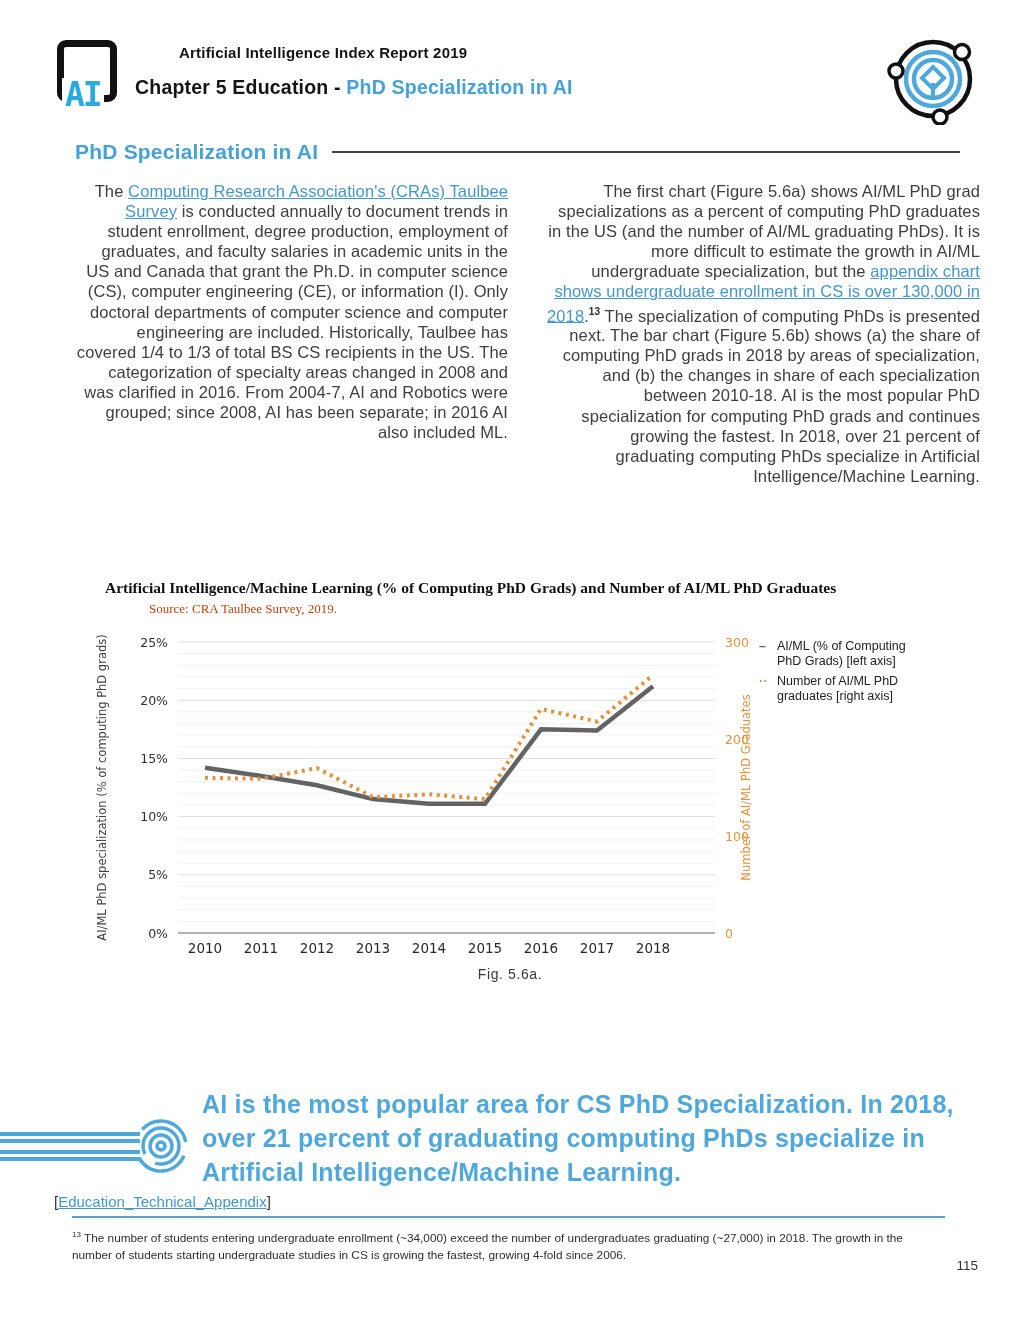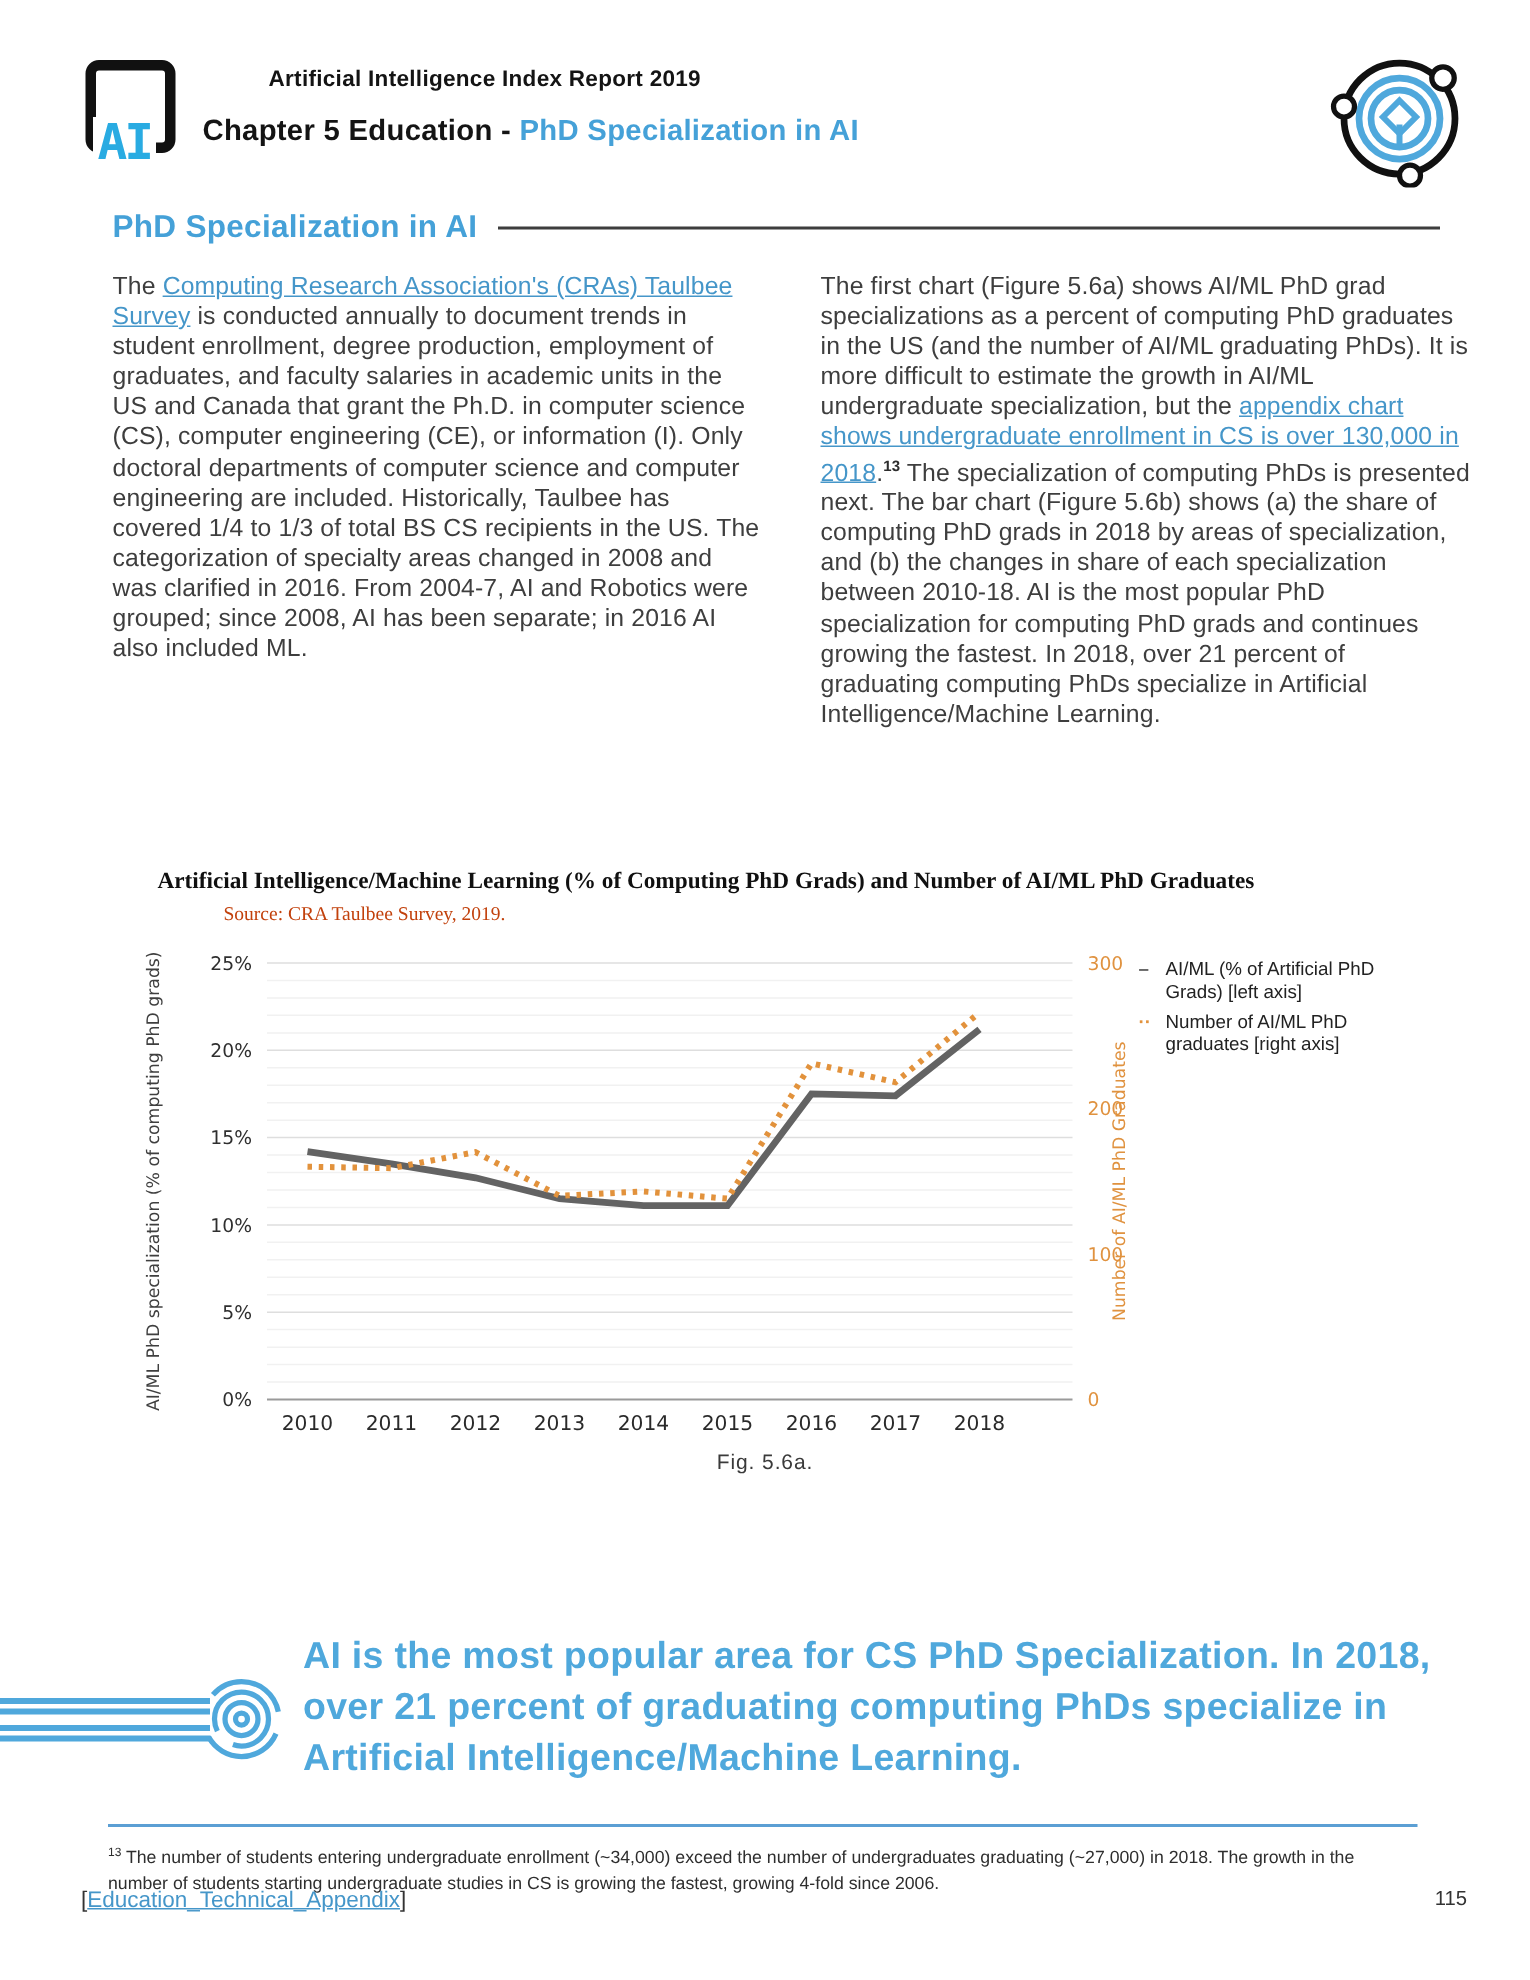--- a/index.html
+++ b/index.html
@@ -17,21 +17,21 @@
   .hdr-sub .hl{color:#45A1D8;}
   .atom-icon{position:absolute;left:882px;top:33px;}
 
   
   .sect{position:absolute;left:75px;top:140px;width:885px;display:flex;align-items:center;gap:14px;}
   .sect h1{margin:0;font-size:21px;font-weight:bold;color:#45A1D8;letter-spacing:.2px;white-space:nowrap;}
   .sect .rule{flex:1;height:2px;background:#3d3d3d;}
 
   
   .col{position:absolute;top:181px;width:433px;margin:0;font-size:16.5px;line-height:20.1px;
-       color:#3e3e3e;letter-spacing:.1px;}
+       color:#3e3e3e;letter-spacing:.1px;text-align:right;}
   .col-left{left:75px;}
   .col-right{left:527px;margin-left:20px;}
   .link{color:#4596C9;text-decoration:underline;cursor:pointer;}
   sup.fn{font-size:10px;font-weight:bold;color:#2d2d2d;}
 
   
   .chart-title{position:absolute;left:105px;top:579px;font-family:"Liberation Serif",serif;
                font-weight:bold;font-size:15.5px;color:#101010;}
   .chart-source{position:absolute;left:105px;top:601px;font-family:"Liberation Serif",serif;
                 font-size:13px;color:#c2410c;margin-left:44px;}
@@ -45,21 +45,21 @@
 
   
   .callout-icon{position:absolute;left:0;top:1106px;}
   .callout{position:absolute;left:202px;top:1087px;width:795px;font-size:25px;line-height:34px;
            font-weight:bold;color:#4FA8DC;letter-spacing:.2px;}
 
   
   .foot-rule{position:absolute;left:72px;top:1216px;width:873px;height:2px;background:#5B9FD4;}
   .footnote{position:absolute;left:72px;top:1226px;width:868px;font-size:11.8px;line-height:17px;color:#2e2e2e;}
   .footnote sup{font-size:8px;}
-  .foot-links{position:absolute;left:54px;top:1254px;font-size:15px;line-height:26px;color:#333;}
+  .foot-links{position:absolute;left:54px;top:1189px;font-size:15px;line-height:26px;color:#333;}
   .page-num{position:absolute;right:42px;top:1258px;font-size:13.5px;color:#333;text-align:right;}
 </style>
 </head>
 <body>
 
 <div id="page">
 
   <div class="logo">
     <div class="logo-frame"></div>
     <span class="logo-ai">AI</span>
@@ -137,21 +137,21 @@
       <text x="512" y="375" text-anchor="middle" font-size="13.5" fill="#2a2a2a">2017</text>
       <text x="568" y="375" text-anchor="middle" font-size="13.5" fill="#2a2a2a">2018</text>
       <polyline points="120,189.7 176,197.9 232,207.2 288,221.1 344,225.8 400,225.8 456,151.3 512,152.5 568,108.2" fill="none" stroke="#636363" stroke-width="4.5"></polyline>
       <polyline points="120,199.8 176,200.8 232,190.1 288,219.2 344,216.3 400,221.1 456,130.9 512,143.5 568,97.0" fill="none" stroke="#E2923C" stroke-width="4" stroke-dasharray="3 4.5"></polyline>
       <text transform="translate(21 209.5) rotate(-90)" text-anchor="middle" font-size="11.5" fill="#3f3f3f">AI/ML PhD specialization  (% of computing PhD grads)</text>
       <text transform="translate(665 209.5) rotate(-90)" text-anchor="middle" font-size="11.5" fill="#E0923F">Number of AI/ML PhD Graduates</text>
     </svg>
   <div class="legend">
     <div class="entry">
       <span class="mk" style="color:#636363">–</span>
-      <span>AI/ML (% of Artificial PhD Grads) [left axis]</span>
+      <span>AI/ML (% of Computing PhD Grads) [left axis]</span>
     </div>
     <div class="entry">
       <span class="mk" style="color:#E2923C">··</span>
       <span>Number of AI/ML PhD graduates [right axis]</span>
     </div>
   </div>
   <div class="fig-caption">Fig. 5.6a.</div>
 
   <svg class="callout-icon" width="190" height="75" viewBox="0 0 190 75">
     <line x1="0" y1="28" x2="140" y2="28" stroke="#4FA8DC" stroke-width="4"></line>

